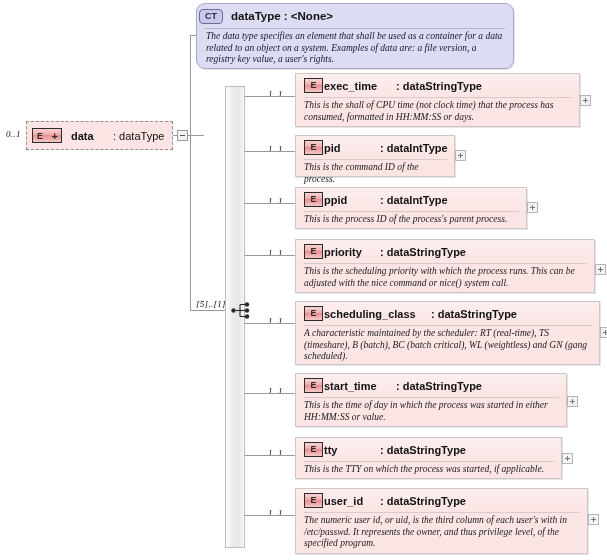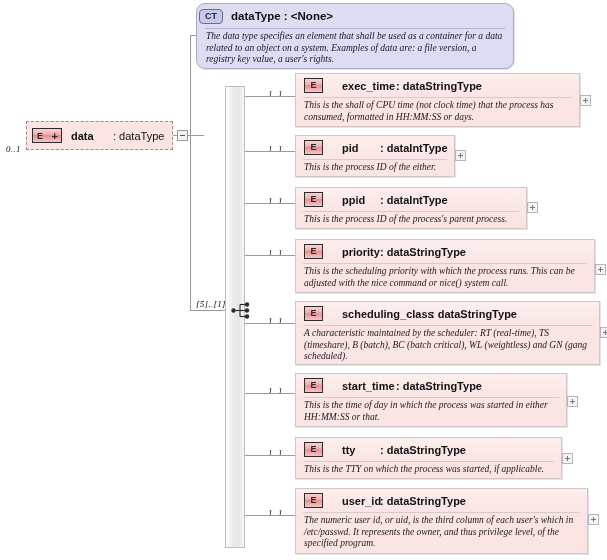--- a/index.html
+++ b/index.html
@@ -132,21 +132,21 @@
     border:1px solid #cfc6c6;
     box-shadow:1px 1px 0 rgba(0,0,0,.10);
     box-sizing:border-box;
   }
   .ebox .hdr{
     position:absolute;left:0;top:0;right:0;height:23px;
     display:flex;align-items:center;padding-left:8px;
     background:linear-gradient(to bottom,#fdeeee 0%,#fbe4e4 100%);
   }
   .ebox .nm{
-    font-size:11px;font-weight:bold;color:#111;margin-left:19px;white-space:nowrap;
+    font-size:11px;font-weight:bold;color:#111;margin-left:1px;white-space:nowrap;
   }
   .ebox .ty{
     font-size:11px;font-weight:bold;color:#111;white-space:nowrap;
     position:absolute;
   }
   .ebox .rule{
     position:absolute;left:7px;right:7px;top:23px;height:0;border-top:1px solid #d8caca;
   }
   .ebox .doc{
     position:absolute;left:8px;right:6px;top:26px;
@@ -169,21 +169,21 @@
   }
   .plusbox .bar-v{
     position:absolute;left:4px;top:2px;height:5px;width:0;border-left:1px solid #777;
   }
 </style>
 </head>
 <body>
 
 <div id="stage">
 
-  <div class="occ" style="left:6px;top:144px;">0..1</div>
+  <div class="occ" style="left:6px;top:129px;">0..1</div>
 
   <div class="abs" id="data-box">
     <div class="inner">
       <span class="e-badge plus">
         <span class="el">E</span>
           <span class="pl">+</span>
       </span>
       <span class="nm">data</span>
       <span class="ty">: dataType</span>
     </div>
@@ -246,21 +246,21 @@
 
   <div class="occ" style="left:268px;top:144px;">1..1</div>
   <div class="line-h" style="left:245px;top:151px;width:50px;"></div>
   <div class="ebox" style="left:295px;top:135px;width:160px;height:42px;">
     <div class="hdr">
       <span class="e-badge">E</span>
       <span class="nm">pid</span>
       <span class="ty" style="left:84px;">: dataIntType</span>
     </div>
     <div class="rule"></div>
-    <div class="doc">This is the process ID of the either.</div>
+    <div class="doc">This is the command ID of the process.</div>
   </div>
   <div class="plusbox" style="left:455px;top:150px;">
     <span class="bar-h"></span>
     <span class="bar-v"></span>
   </div>
 
   <div class="occ" style="left:268px;top:196px;">1..1</div>
   <div class="line-h" style="left:245px;top:203px;width:50px;"></div>
   <div class="ebox" style="left:295px;top:187px;width:232px;height:42px;">
     <div class="hdr">
@@ -310,21 +310,21 @@
 
   <div class="occ" style="left:268px;top:386px;">1..1</div>
   <div class="line-h" style="left:245px;top:393px;width:50px;"></div>
   <div class="ebox" style="left:295px;top:373px;width:272px;height:54px;">
     <div class="hdr">
       <span class="e-badge">E</span>
       <span class="nm">start_time</span>
       <span class="ty" style="left:100px;">: dataStringType</span>
     </div>
     <div class="rule"></div>
-    <div class="doc">This is the time of day in which the process was started in either HH:MM:SS or that.</div>
+    <div class="doc">This is the time of day in which the process was started in either HH:MM:SS or value.</div>
   </div>
   <div class="plusbox" style="left:567px;top:396px;">
     <span class="bar-h"></span>
     <span class="bar-v"></span>
   </div>
 
   <div class="occ" style="left:268px;top:448px;">1..1</div>
   <div class="line-h" style="left:245px;top:455px;width:50px;"></div>
   <div class="ebox" style="left:295px;top:437px;width:267px;height:42px;">
     <div class="hdr">
@@ -342,20 +342,20 @@
 
   <div class="occ" style="left:268px;top:508px;">1..1</div>
   <div class="line-h" style="left:245px;top:515px;width:50px;"></div>
   <div class="ebox" style="left:295px;top:488px;width:293px;height:66px;">
     <div class="hdr">
       <span class="e-badge">E</span>
       <span class="nm">user_id</span>
       <span class="ty" style="left:84px;">: dataStringType</span>
     </div>
     <div class="rule"></div>
-    <div class="doc">The numeric user id, or uid, is the third column of each user's which in /etc/passwd.  It represents the owner, and thus privilege level, of the specified program.</div>
+    <div class="doc">The numeric user id, or uid, is the third column of each user's with in /etc/passwd.  It represents the owner, and thus privilege level, of the specified program.</div>
   </div>
   <div class="plusbox" style="left:588px;top:514px;">
     <span class="bar-h"></span>
     <span class="bar-v"></span>
   </div>
 
 </div>
 
 </body></html>

